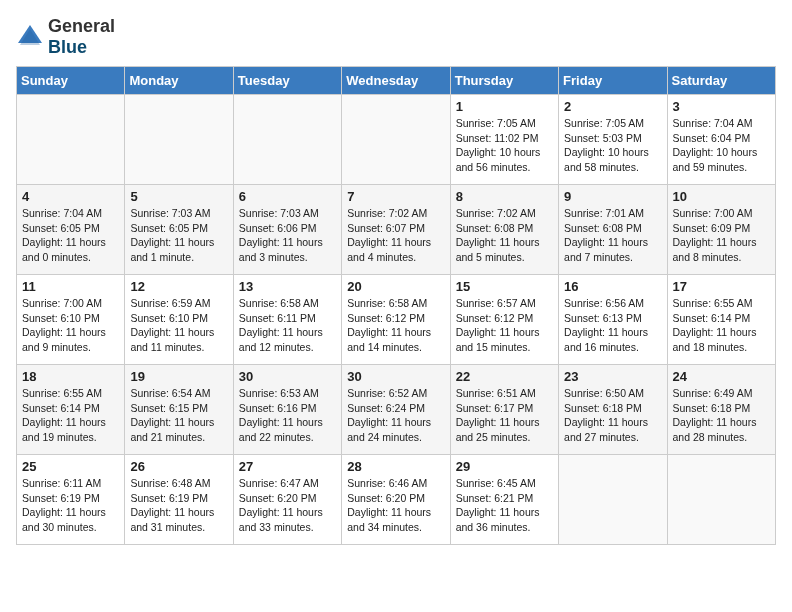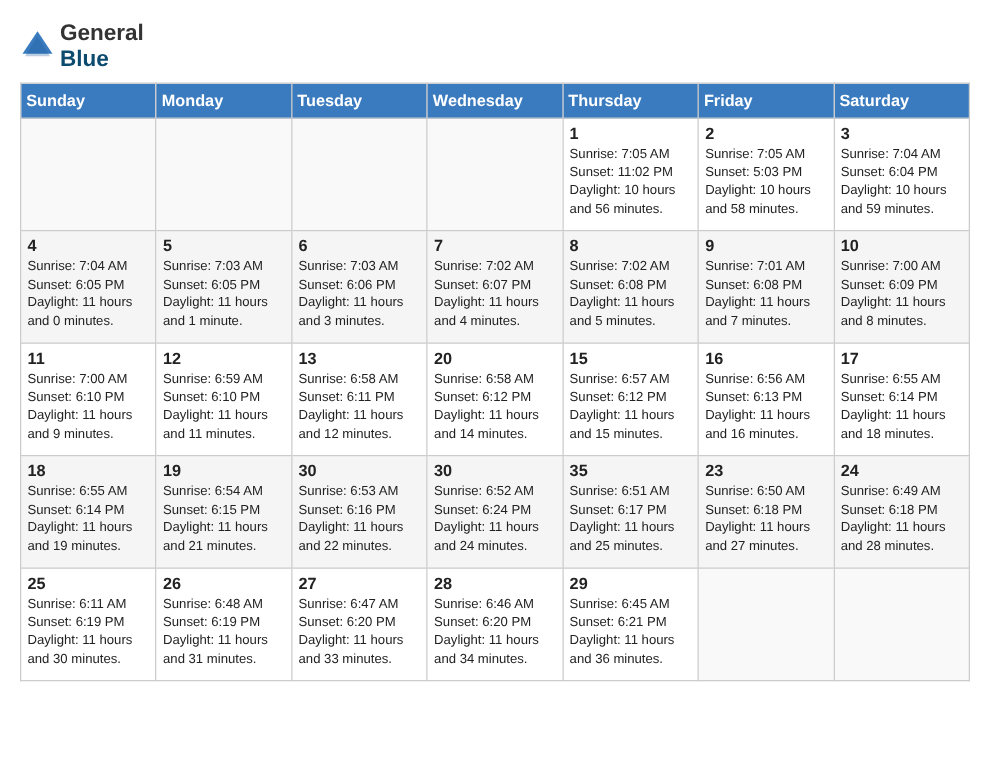--- a/index.html
+++ b/index.html
@@ -235,21 +235,21 @@
 Sunset: 6:16 PM
 Daylight: 11 hours and 22 minutes.</div>
         </td>
         <td>
           <span class="day-num">30</span>
           <div class="day-info">Sunrise: 6:52 AM
 Sunset: 6:24 PM
 Daylight: 11 hours and 24 minutes.</div>
         </td>
         <td>
-          <span class="day-num">35</span>
+          <span class="day-num">22</span>
           <div class="day-info">Sunrise: 6:51 AM
 Sunset: 6:17 PM
 Daylight: 11 hours and 25 minutes.</div>
         </td>
         <td>
           <span class="day-num">23</span>
           <div class="day-info">Sunrise: 6:50 AM
 Sunset: 6:18 PM
 Daylight: 11 hours and 27 minutes.</div>
         </td>

